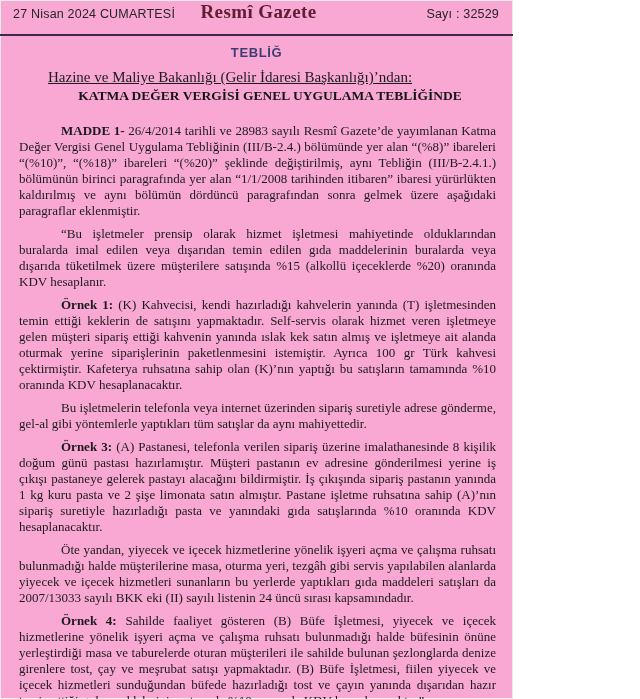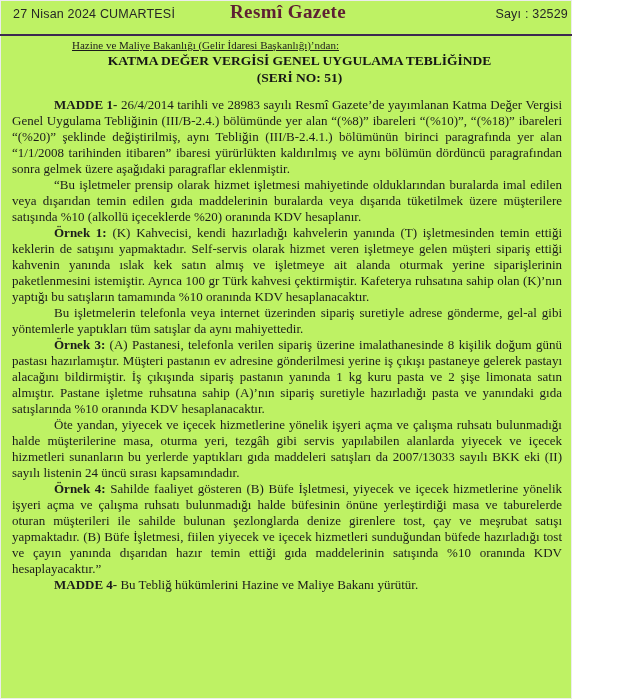--- a/index.html
+++ b/index.html
@@ -2,84 +2,84 @@
 <html lang="tr"><head>
 <meta charset="utf-8">
 <style>
   html,body{margin:0;padding:0;}
   body{
     width:640px;height:699px;background:#ffffff;
     font-family:"Liberation Serif",serif;color:#1b1b1b;
     overflow:hidden;
   }
   .page{
-    position:relative;width:572px;height:699px;background:#bef264;
+    position:relative;width:513px;height:699px;background:#f9a8d4;
     box-shadow:inset 0 0 0 1px #ececec;box-sizing:border-box;
   }
   
   .masthead{
     position:relative;height:26px;padding:4px 0 0 0;
   }
   .masthead .date{
     position:absolute;left:13px;top:7px;
     font-family:"Liberation Sans",sans-serif;font-size:12.5px;font-weight:500;color:#262626;
     letter-spacing:0.2px;
   }
   .masthead .gazette-title{
     position:absolute;left:4px;right:0;top:1px;text-align:center;
     font-family:"Liberation Serif",serif;font-size:19px;font-weight:bold;color:#5e2033;
     letter-spacing:0.4px;
   }
   .masthead .issue{
-    position:absolute;right:4px;top:7px;
+    position:absolute;right:14px;top:7px;
     font-family:"Liberation Sans",sans-serif;font-size:12.5px;font-weight:500;color:#262626;
     letter-spacing:0.2px;
   }
   .rule{height:2px;background:#3d2850;margin-top:4px;}
   
   .section-label{
     margin:9px 0 9px 0;text-align:center;
     font-family:"Liberation Sans",sans-serif;font-size:13px;font-weight:bold;color:#3e3d73;
     letter-spacing:0.6px;
   }
   .issuer-line{
-    margin:3px 0 2px 72px;font-size:11px;color:#1b1b1b;
+    margin:3px 0 2px 48px;font-size:15px;color:#1b1b1b;
     text-decoration:underline;
   }
   .doc-title{text-align:center;font-weight:bold;font-size:13.5px;line-height:16.5px;color:#151515;padding-left:27px;}
   
   .body-text{padding:11px 10px 0 12px;}
   p.para{
-    margin:0;font-size:13px;line-height:16px;text-align:justify;
+    margin:7px;font-size:13px;line-height:16px;text-align:justify;
     text-indent:42px;color:#1b1b1b;
   }
   p.para b{font-weight:bold;}
 </style>
 </head>
 <body>
 
 <div class="page">
 
   <div class="masthead">
     <span class="date">27 Nisan 2024 CUMARTESİ</span>
     <span class="gazette-title">Resmî Gazete</span>
     <span class="issue">Sayı : 32529</span>
   </div>
 
   <div class="rule"></div>
 
+  <div class="section-label">TEBLİĞ</div>
 
   <div class="issuer-line">Hazine ve Maliye Bakanlığı (Gelir İdaresi Başkanlığı)’ndan:</div>
 
   <div class="doc-title">KATMA DEĞER VERGİSİ GENEL UYGULAMA TEBLİĞİNDE</div>
-  <div class="doc-title">(SERİ NO: 51)</div>
 
   <div class="body-text">
     <p class="para"><b>MADDE 1-</b><span> 26/4/2014 tarihli ve 28983 sayılı Resmî Gazete’de yayımlanan Katma Değer Vergisi Genel Uygulama Tebliğinin (III/B-2.4.) bölümünde yer alan “(%8)” ibareleri “(%10)”, “(%18)” ibareleri “(%20)” şeklinde değiştirilmiş, aynı Tebliğin (III/B-2.4.1.) bölümünün birinci paragrafında yer alan “1/1/2008 tarihinden itibaren” ibaresi yürürlükten kaldırılmış ve aynı bölümün dördüncü paragrafından sonra gelmek üzere aşağıdaki paragraflar eklenmiştir.</span></p>
-    <p class="para"><b></b><span>“Bu işletmeler prensip olarak hizmet işletmesi mahiyetinde olduklarından buralarda imal edilen veya dışarıdan temin edilen gıda maddelerinin buralarda veya dışarıda tüketilmek üzere müşterilere satışında %10 (alkollü içeceklerde %20) oranında KDV hesaplanır.</span></p>
+    <p class="para"><b></b><span>“Bu işletmeler prensip olarak hizmet işletmesi mahiyetinde olduklarından buralarda imal edilen veya dışarıdan temin edilen gıda maddelerinin buralarda veya dışarıda tüketilmek üzere müşterilere satışında %15 (alkollü içeceklerde %20) oranında KDV hesaplanır.</span></p>
     <p class="para"><b>Örnek 1:</b><span> (K) Kahvecisi, kendi hazırladığı kahvelerin yanında (T) işletmesinden temin ettiği keklerin de satışını yapmaktadır. Self-servis olarak hizmet veren işletmeye gelen müşteri sipariş ettiği kahvenin yanında ıslak kek satın almış ve işletmeye ait alanda oturmak yerine siparişlerinin paketlenmesini istemiştir. Ayrıca 100 gr Türk kahvesi çektirmiştir. Kafeterya ruhsatına sahip olan (K)’nın yaptığı bu satışların tamamında %10 oranında KDV hesaplanacaktır.</span></p>
     <p class="para"><b></b><span>Bu işletmelerin telefonla veya internet üzerinden sipariş suretiyle adrese gönderme, gel-al gibi yöntemlerle yaptıkları tüm satışlar da aynı mahiyettedir.</span></p>
     <p class="para"><b>Örnek 3:</b><span> (A) Pastanesi, telefonla verilen sipariş üzerine imalathanesinde 8 kişilik doğum günü pastası hazırlamıştır. Müşteri pastanın ev adresine gönderilmesi yerine iş çıkışı pastaneye gelerek pastayı alacağını bildirmiştir. İş çıkışında sipariş pastanın yanında 1 kg kuru pasta ve 2 şişe limonata satın almıştır. Pastane işletme ruhsatına sahip (A)’nın sipariş suretiyle hazırladığı pasta ve yanındaki gıda satışlarında %10 oranında KDV hesaplanacaktır.</span></p>
     <p class="para"><b></b><span>Öte yandan, yiyecek ve içecek hizmetlerine yönelik işyeri açma ve çalışma ruhsatı bulunmadığı halde müşterilerine masa, oturma yeri, tezgâh gibi servis yapılabilen alanlarda yiyecek ve içecek hizmetleri sunanların bu yerlerde yaptıkları gıda maddeleri satışları da 2007/13033 sayılı BKK eki (II) sayılı listenin 24 üncü sırası kapsamındadır.</span></p>
     <p class="para"><b>Örnek 4:</b><span> Sahilde faaliyet gösteren (B) Büfe İşletmesi, yiyecek ve içecek hizmetlerine yönelik işyeri açma ve çalışma ruhsatı bulunmadığı halde büfesinin önüne yerleştirdiği masa ve taburelerde oturan müşterileri ile sahilde bulunan şezlonglarda denize girenlere tost, çay ve meşrubat satışı yapmaktadır. (B) Büfe İşletmesi, fiilen yiyecek ve içecek hizmetleri sunduğundan büfede hazırladığı tost ve çayın yanında dışarıdan hazır temin ettiği gıda maddelerinin satışında %10 oranında KDV hesaplayacaktır.”</span></p>
     <p class="para"><b>MADDE 4-</b><span> Bu Tebliğ hükümlerini Hazine ve Maliye Bakanı yürütür.</span></p>
   </div>
 
 </div>
 

